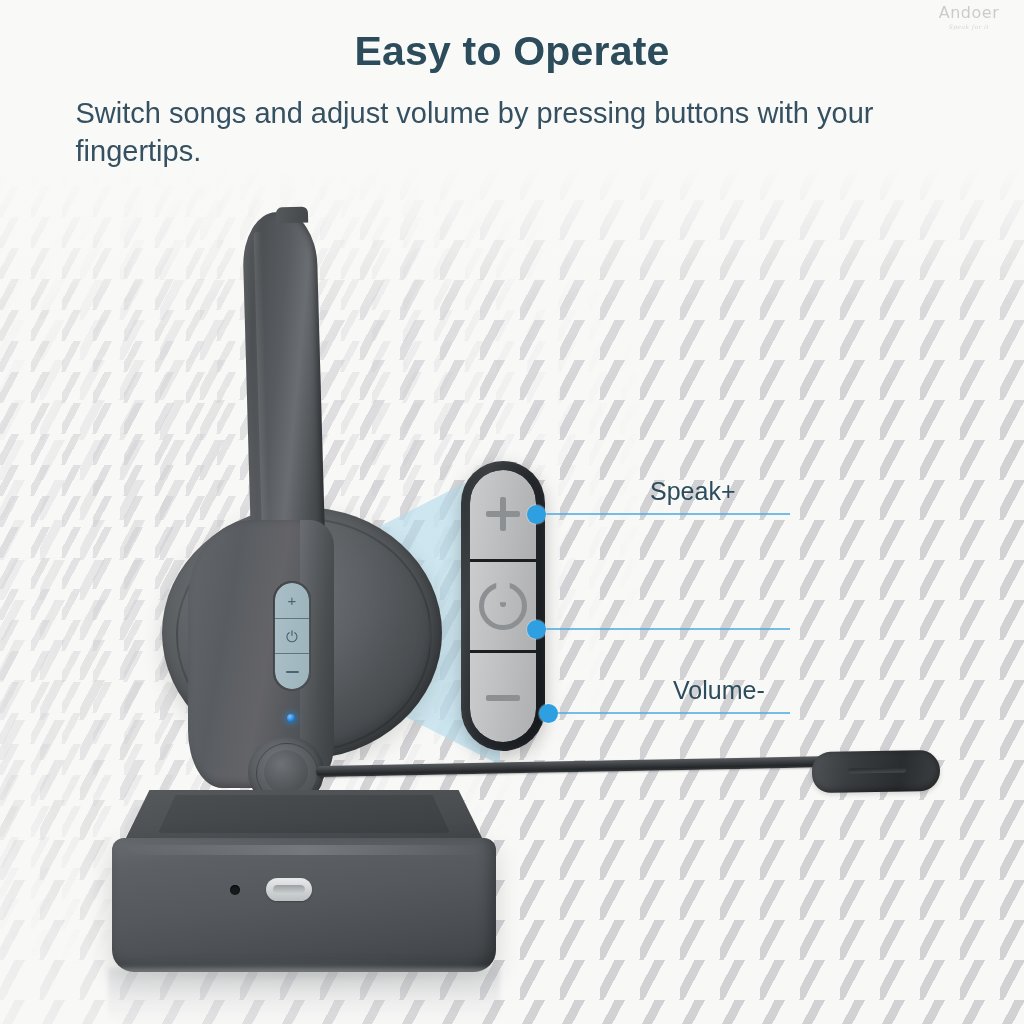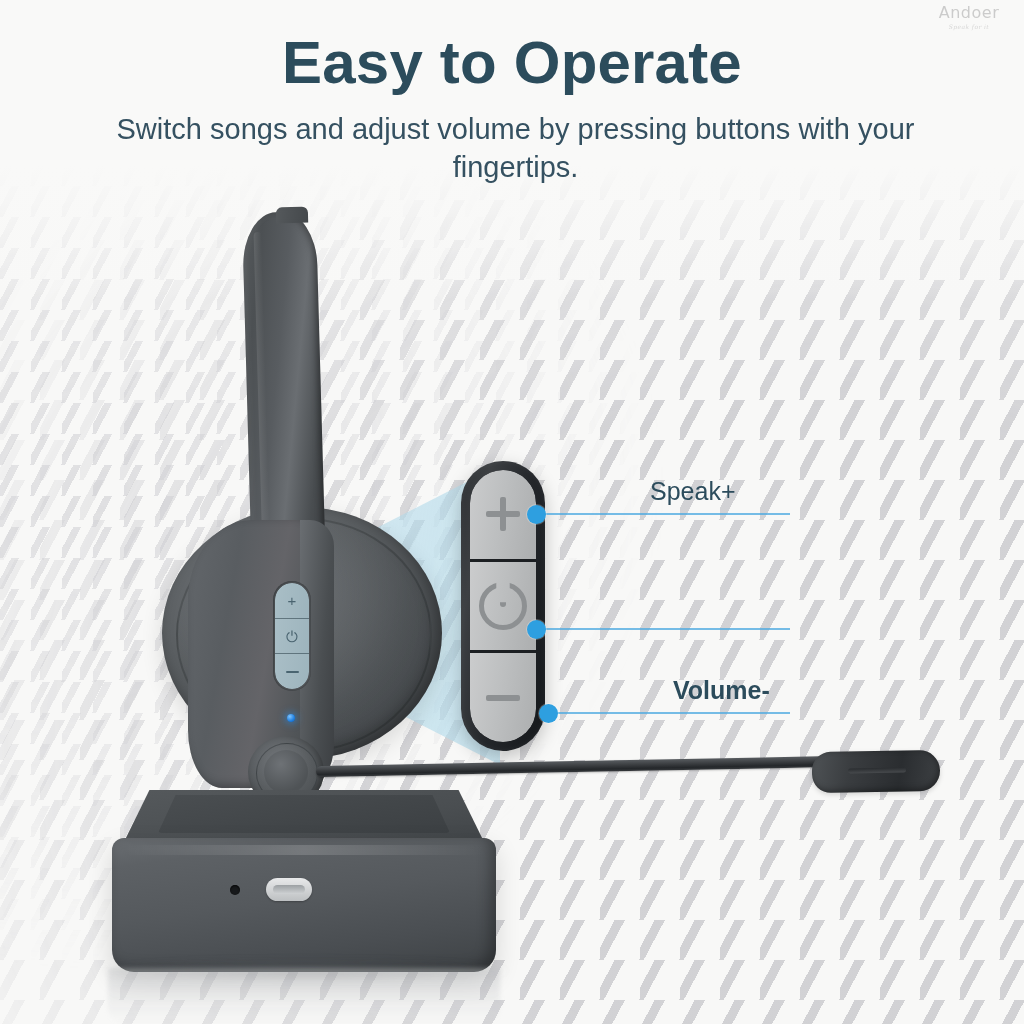--- a/index.html
+++ b/index.html
@@ -51,25 +51,25 @@
   }
   .watermark .wm-tag{
     font-family:"DejaVu Serif", serif;
     font-size:6px;color:#a8a8a8;letter-spacing:.4px;margin-top:3px;
     font-style:italic;line-height:1;
   }
 
   
   .heading{
     position:absolute;left:0;top:28px;width:1024px;text-align:center;
-    font-size:60px;font-weight:bold;color:#2c4c5c;letter-spacing:.2px;
+    font-size:41px;font-weight:bold;color:#2c4c5c;letter-spacing:.2px;
   }
   .subheading{
-    position:absolute;left:50%;transform:translateX(-50%);top:110px;width:880px;
-    text-align:center;font-size:29px;color:#355161;line-height:1.32;
+    position:absolute;left:50%;transform:translateX(-50%);top:94px;width:880px;
+    font-size:29px;color:#355161;line-height:1.32;
     font-weight:400;
   }
 
   
   .product{position:absolute;left:0;top:0;width:1024px;height:1024px;}
 
   
   .zoom-beam{
     position:absolute;left:300px;top:465px;width:200px;height:300px;
     background:linear-gradient(100deg, rgba(170,214,232,0) 0%, rgba(174,216,233,.55) 35%, rgba(186,222,236,.75) 100%);
@@ -365,15 +365,15 @@
 
   <div class="callout-line" style="left:540px;top:513px;width:250px;"></div>
   <div class="callout-dot" style="left:527px;top:505px;"></div>
   <div class="callout-label" style="left:650px;top:477px;">Speak+</div>
 
   <div class="callout-line" style="left:540px;top:628px;width:250px;"></div>
   <div class="callout-dot" style="left:527px;top:620px;"></div>
 
   <div class="callout-line" style="left:552px;top:712px;width:238px;"></div>
   <div class="callout-dot" style="left:539px;top:704px;"></div>
-  <div class="callout-label" style="left:673px;top:676px;font-weight:bold;">Volume-</div>
+  <div class="callout-label" style="left:673px;top:676px;">Volume-</div>
 
 </div>
 
 </body></html>

